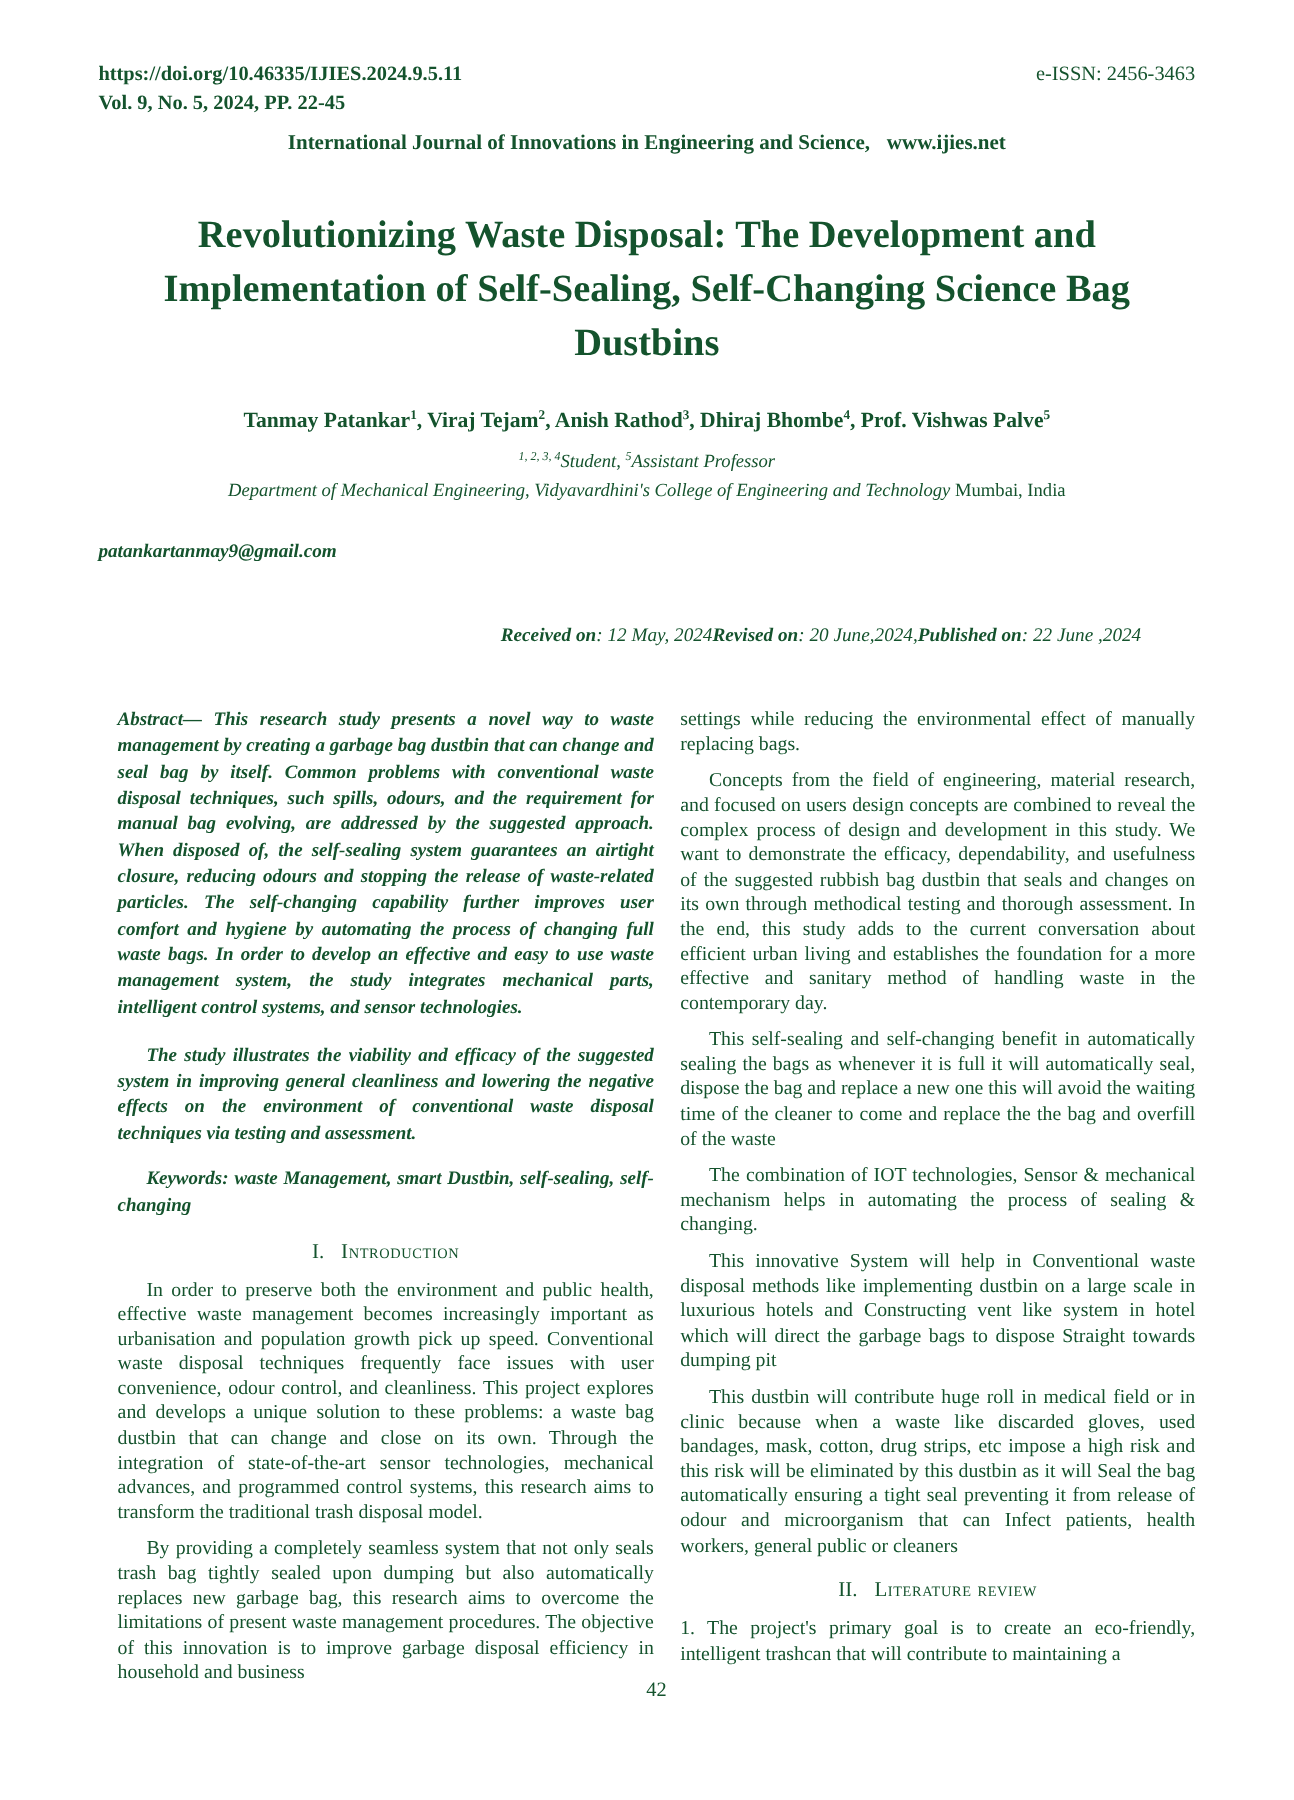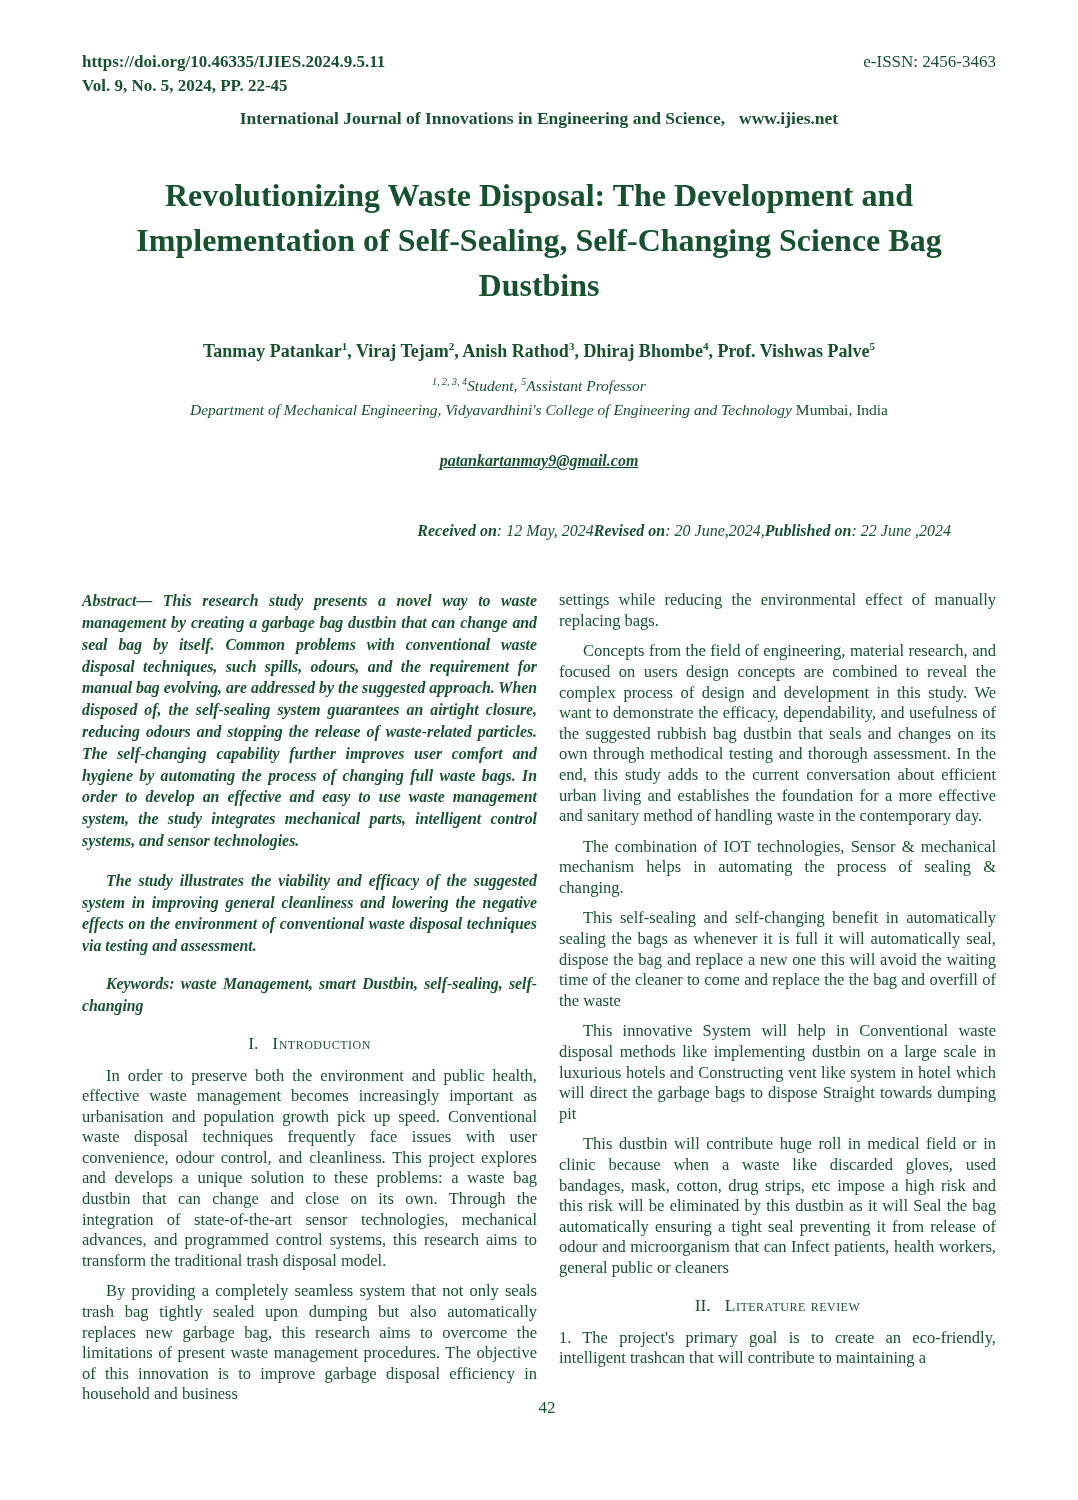--- a/index.html
+++ b/index.html
@@ -30,32 +30,32 @@
     font-size:32px;line-height:45px;
   }
   .authors{
     margin-top:32px;text-align:center;
     font-weight:bold;font-size:18px;
   }
   .authors sup{font-size:11px;}
   .affil{margin-top:8px;text-align:center;font-style:italic;font-size:15.5px;line-height:24px;}
   .affil sup{font-size:10px;}
   .affil .upright{font-style:normal;}
-  .email-line{margin-top:30px;text-align:center;font-weight:bold;font-style:italic;font-size:16px;text-decoration:underline;}
+  .email-line{margin-top:30px;font-weight:bold;font-style:italic;font-size:16px;}
   
   .dates-row{
     display:flex;justify-content:flex-end;
     padding:0 45px;margin-top:52px;
     font-style:italic;font-size:16px;
   }
   .dates-row .lbl{font-weight:bold;}
   
   .columns{display:flex;gap:22px;margin-top:50px;}
   .col{text-align:justify;}
-  .col.left{width:455px;}
+  .col.left{width:455px;margin-left:16px;}
   .col.right{width:437px;}
   .col p{margin:0 0 10px 0;font-size:16.5px;line-height:20.6px;}
   .col p.indent{text-indent:24px;}
   .col p.abstract, .col p.abstract-para, .col p.keywords{
     font-weight:bold;font-style:italic;
     font-size:15.8px;line-height:21.8px;
     margin-bottom:11px;
   }
   .col p.abstract-para{text-indent:24px;margin-top:18px;}
   .col p.keywords{text-indent:24px;margin-top:16px;}
@@ -113,22 +113,22 @@
         <p class="abstract"><span class="lead">Abstract— </span>This research study presents a novel way to waste management by creating a garbage bag dustbin that can change and seal bag by itself. Common problems with conventional waste disposal techniques, such spills, odours, and the requirement for manual bag evolving, are addressed by the suggested approach. When disposed of, the self-sealing system guarantees an airtight closure, reducing odours and stopping the release of waste-related particles. The self-changing capability further improves user comfort and hygiene by automating the process of changing full waste bags. In order to develop an effective and easy to use waste management system, the study integrates mechanical parts, intelligent control systems, and sensor technologies.</p>
         <p class="abstract-para">The study illustrates the viability and efficacy of the suggested system in improving general cleanliness and lowering the negative effects on the environment of conventional waste disposal techniques via testing and assessment.</p>
         <p class="keywords"><span class="lead">Keywords: </span>waste Management, smart Dustbin, self-sealing, self-changing</p>
         <div class="section-heading"><span class="heading-numeral">I.</span><span class="heading-title">Introduction</span></div>
         <p class="para indent">In order to preserve both the environment and public health, effective waste management becomes increasingly important as urbanisation and population growth pick up speed. Conventional waste disposal techniques frequently face issues with user convenience, odour control, and cleanliness. This project explores and develops a unique solution to these problems: a waste bag dustbin that can change and close on its own. Through the integration of state-of-the-art sensor technologies, mechanical advances, and programmed control systems, this research aims to transform the traditional trash disposal model.</p>
         <p class="para indent">By providing a completely seamless system that not only seals trash bag tightly sealed upon dumping but also automatically replaces new garbage bag, this research aims to overcome the limitations of present waste management procedures. The objective of this innovation is to improve garbage disposal efficiency in household and business</p>
       </div>
     <div class="col right" id="col-right">
         <p class="para">settings while reducing the environmental effect of manually replacing bags.</p>
         <p class="para indent">Concepts from the field of engineering, material research, and focused on users design concepts are combined to reveal the complex process of design and development in this study. We want to demonstrate the efficacy, dependability, and usefulness of the suggested rubbish bag dustbin that seals and changes on its own through methodical testing and thorough assessment. In the end, this study adds to the current conversation about efficient urban living and establishes the foundation for a more effective and sanitary method of handling waste in the contemporary day.</p>
+        <p class="para indent">This self-sealing and self-changing benefit in automatically sealing the bags as whenever it is full it will automatically seal, dispose the bag and replace a new one this will avoid the waiting time of the cleaner to come and replace the the bag and overfill of the waste</p>
         <p class="para indent">The combination of IOT technologies, Sensor &amp; mechanical mechanism helps in automating the process of sealing &amp; changing.</p>
-        <p class="para indent">This self-sealing and self-changing benefit in automatically sealing the bags as whenever it is full it will automatically seal, dispose the bag and replace a new one this will avoid the waiting time of the cleaner to come and replace the the bag and overfill of the waste</p>
         <p class="para indent">This innovative System will help in Conventional waste disposal methods like implementing dustbin on a large scale in luxurious hotels and Constructing vent like system in hotel which will direct the garbage bags to dispose Straight towards dumping pit</p>
         <p class="para indent">This dustbin will contribute huge roll in medical field or in clinic because when a waste like discarded gloves, used bandages, mask, cotton, drug strips, etc impose a high risk and this risk will be eliminated by this dustbin as it will Seal the bag automatically ensuring a tight seal preventing it from release of odour and microorganism that can Infect patients, health workers, general public or cleaners</p>
         <div class="section-heading"><span class="heading-numeral">II.</span><span class="heading-title">Literature review</span></div>
         <p class="para">1. The project's primary goal is to create an eco-friendly, intelligent trashcan that will contribute to maintaining a</p>
       </div>
   </div>
 
   <div class="page-number">42</div>
 
 </div>

